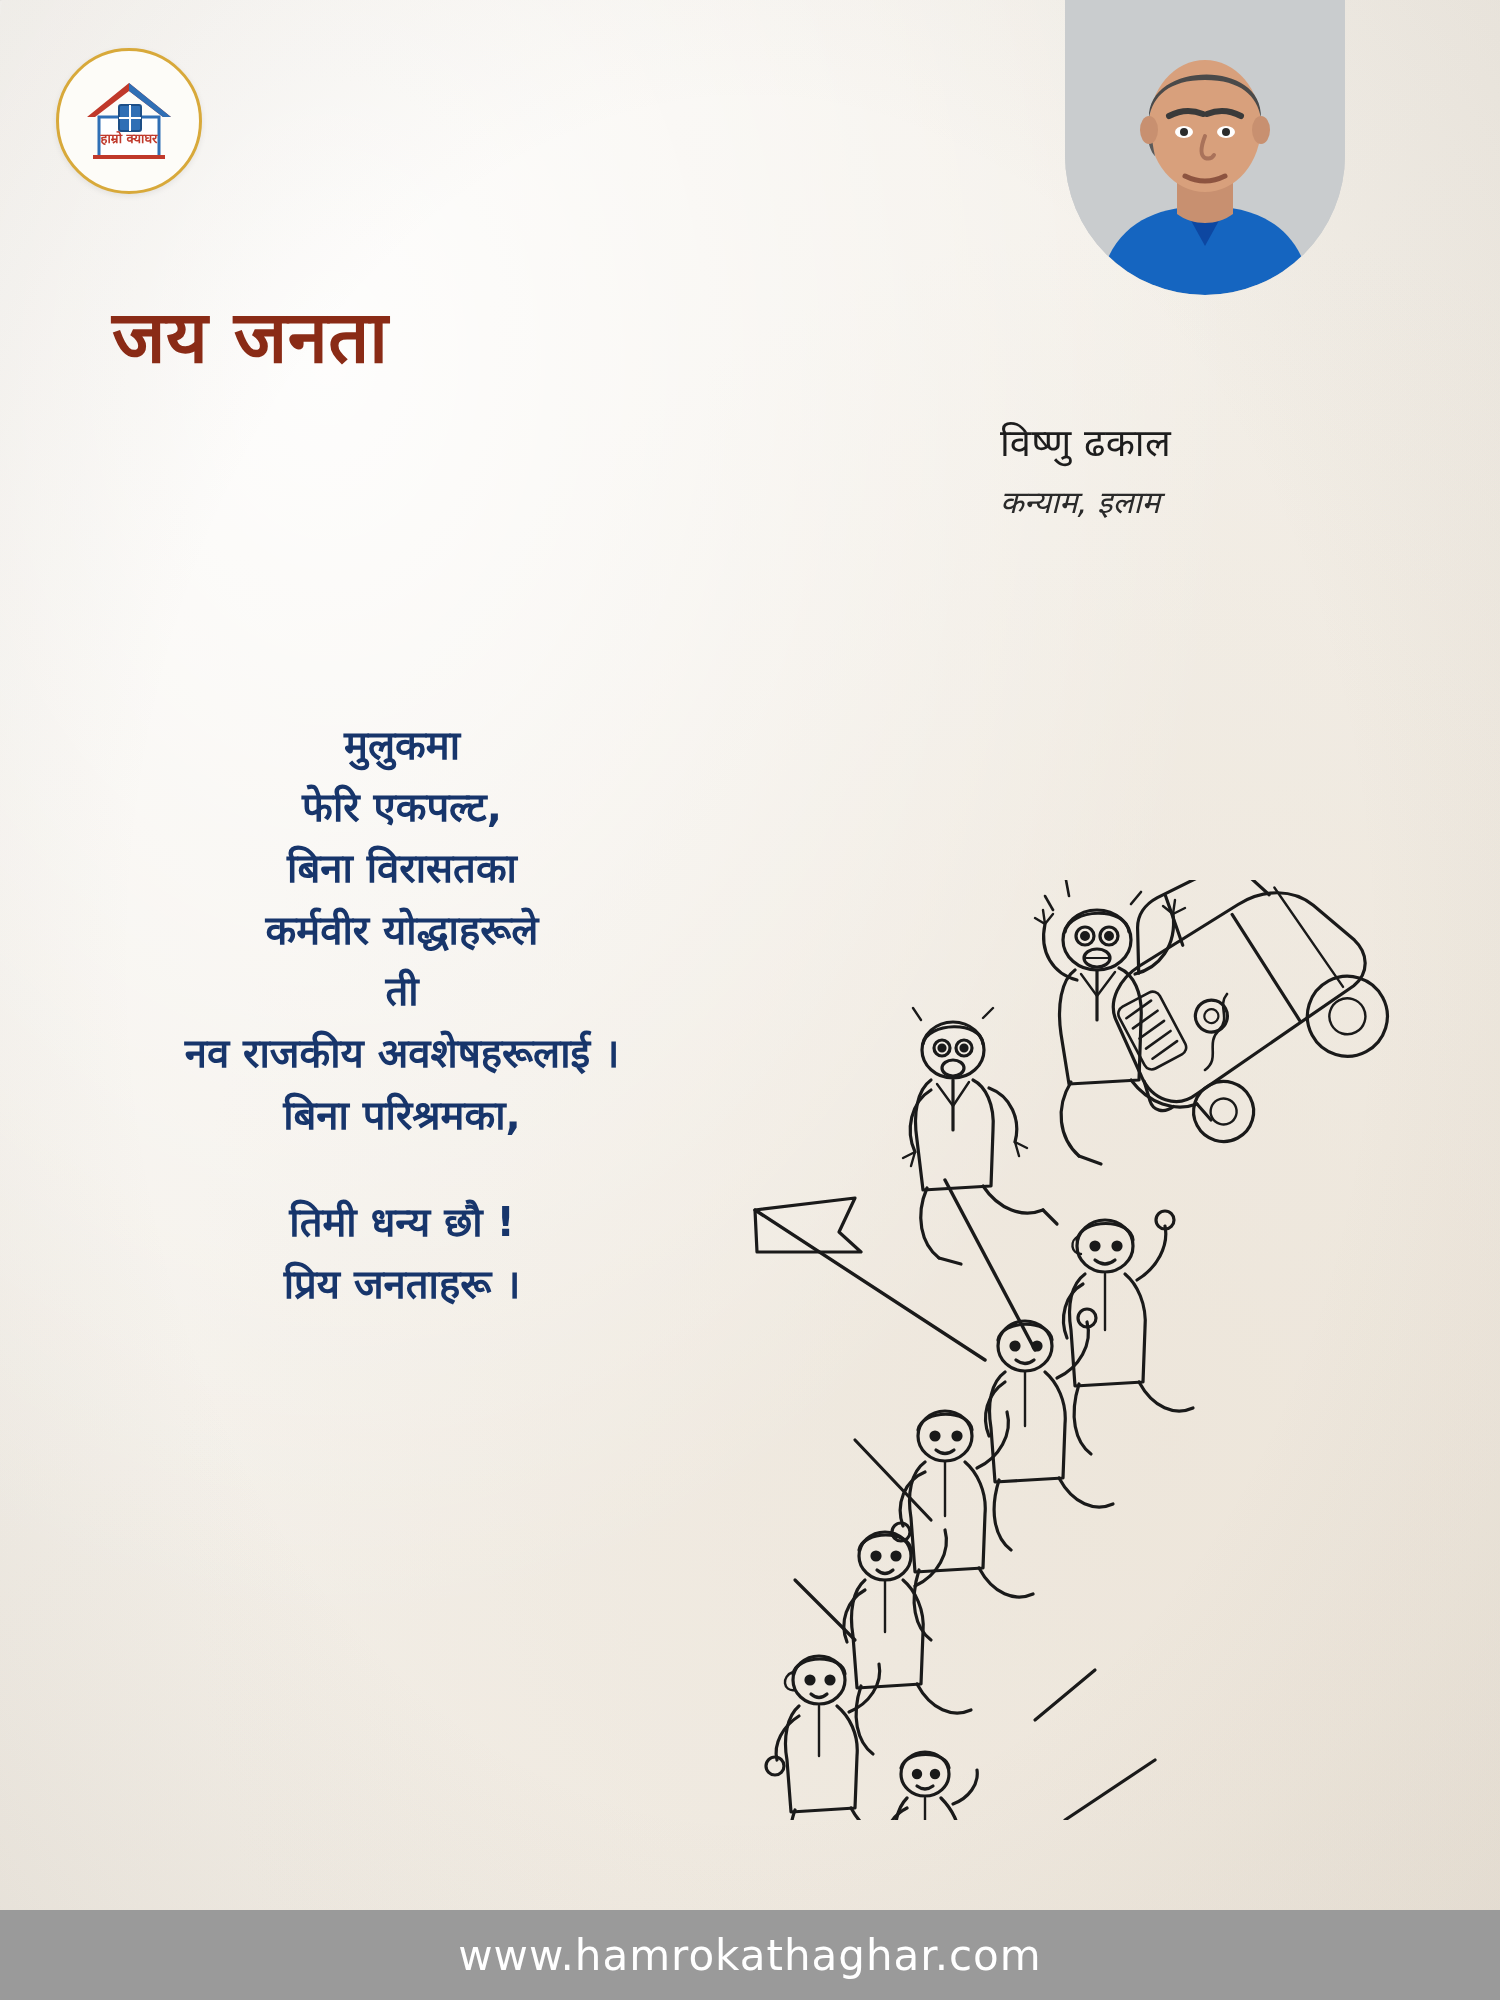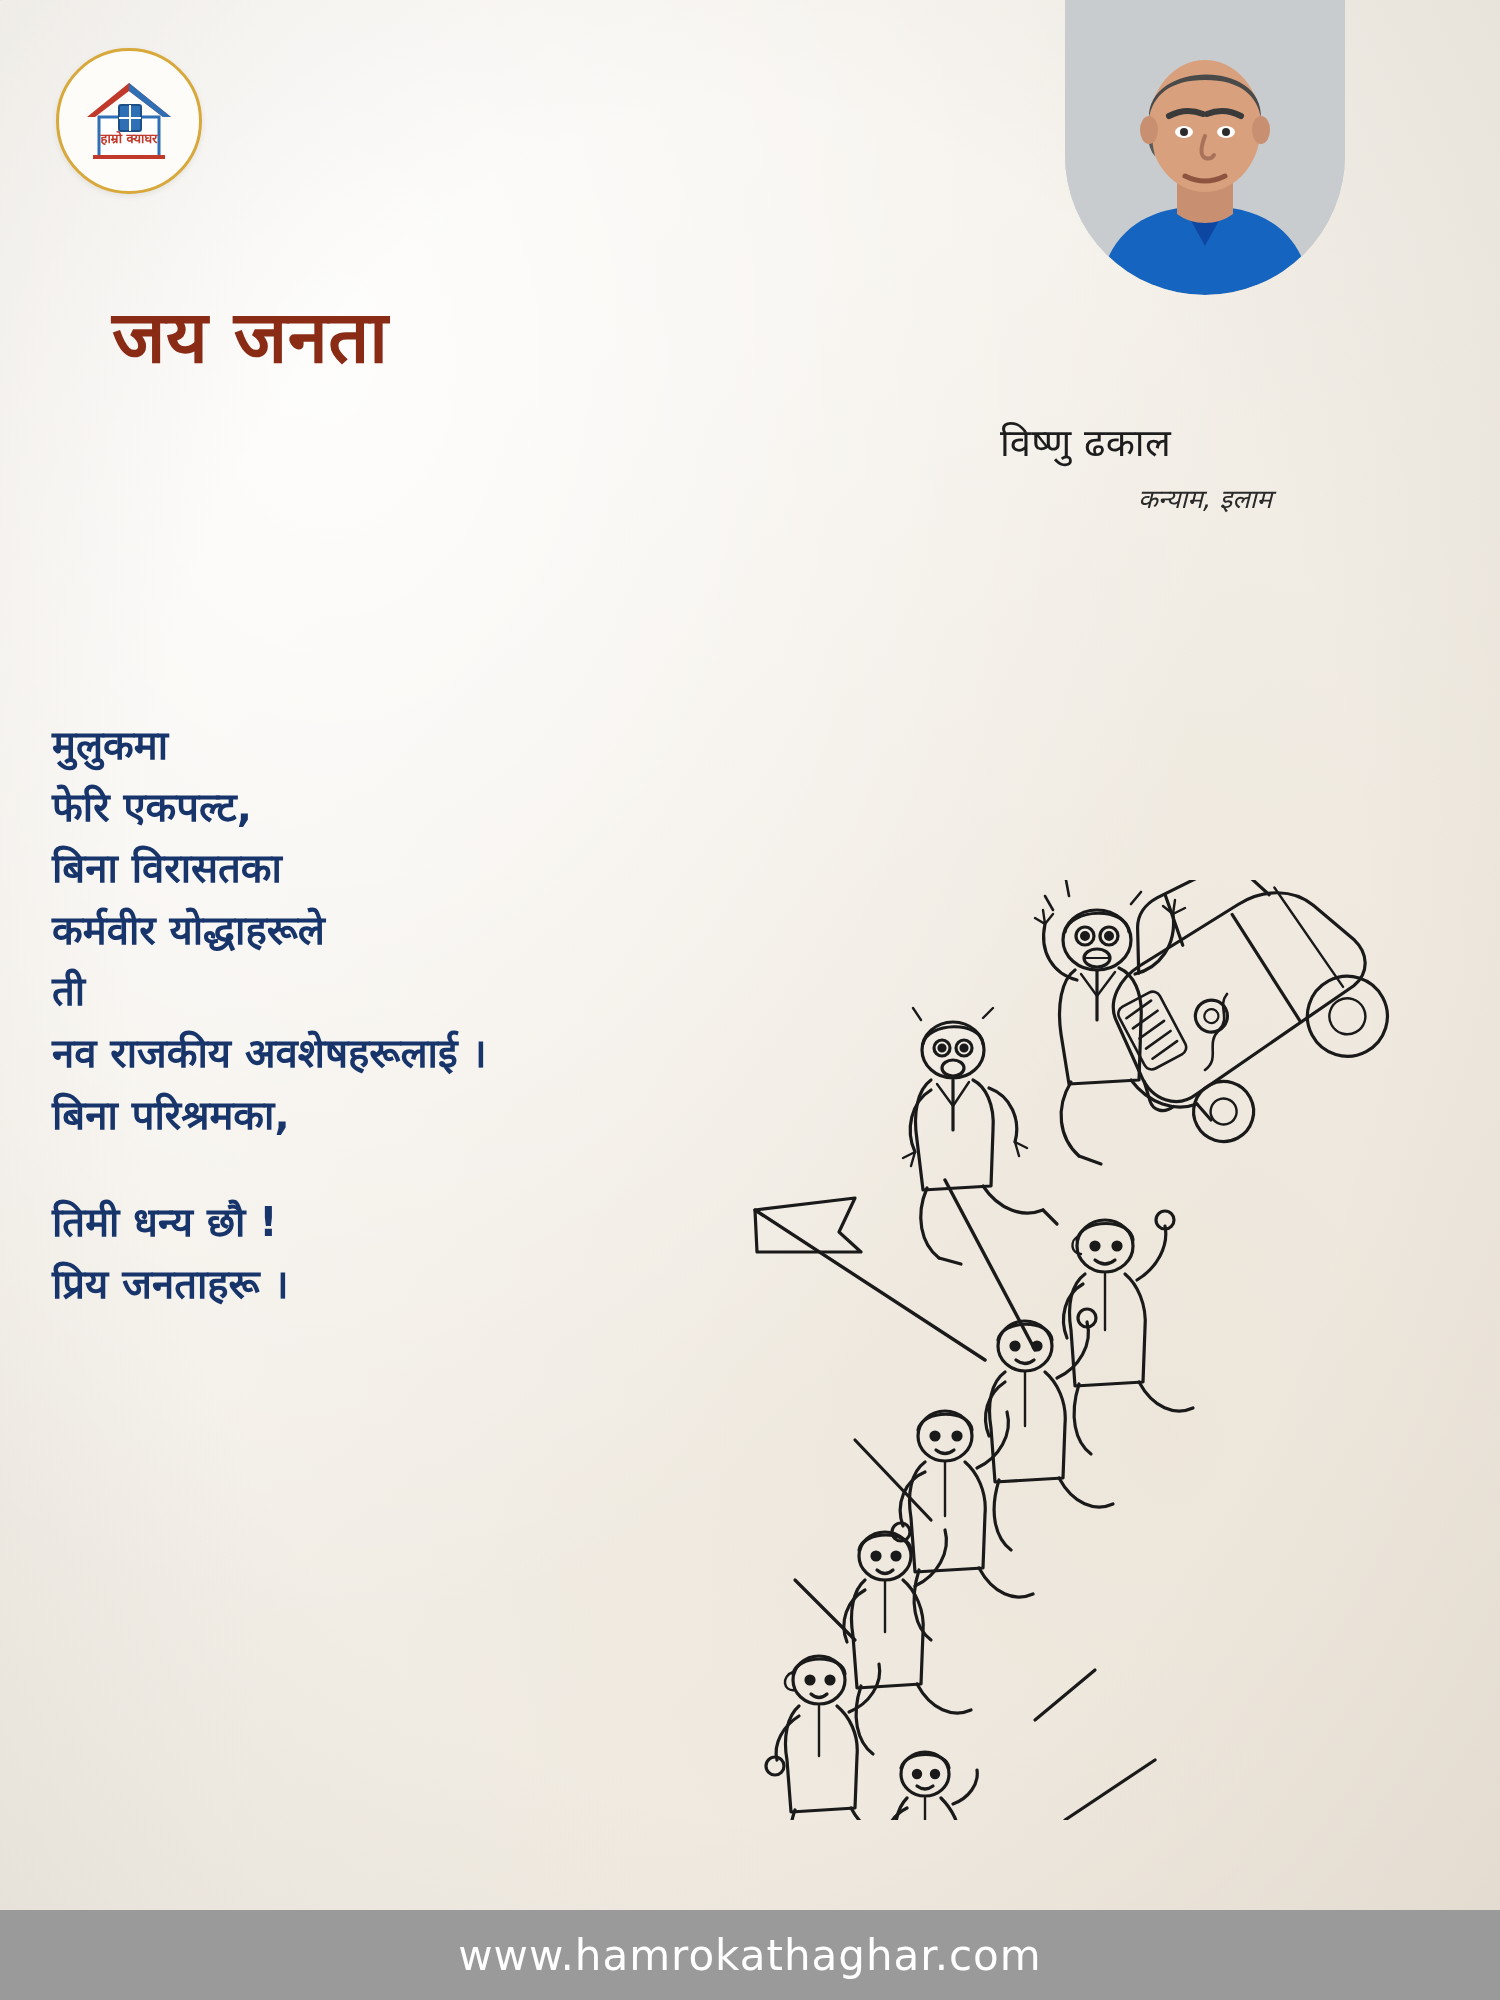--- a/index.html
+++ b/index.html
@@ -83,22 +83,22 @@
     font-size: 38px;
     font-weight: 400;
     color: #1d1d1d;
     letter-spacing: 0.3px;
   }
   .author-place {
     position: absolute;
     left: 1000px;
     top: 480px;
     width: 410px;
-    text-align: center;
-    font-size: 26px;
+    text-align: left;
+    font-size: 31px;
     font-style: italic;
     color: #2a2a2a;
   }
 
   
   .title {
     position: absolute;
     left: 68px;
     top: 285px;
     font-size: 72px;
@@ -113,21 +113,21 @@
     position: absolute;
     left: 52px;
     top: 715px;
     width: 700px;
     color: #17356b;
     font-size: 40px;
     font-weight: 700;
     line-height: 1.54;
   }
   .poem .stanza { margin: 0 0 46px 0; }
-  .poem .line { white-space: pre; }
+  .poem .line { white-space: pre; text-align: center; }
 
   
   .illustration {
     position: absolute;
     left: 735px;
     top: 880px;
     width: 720px;
     height: 940px;
   }
   .illustration svg { display: block; width: 100%; height: 100%; }

